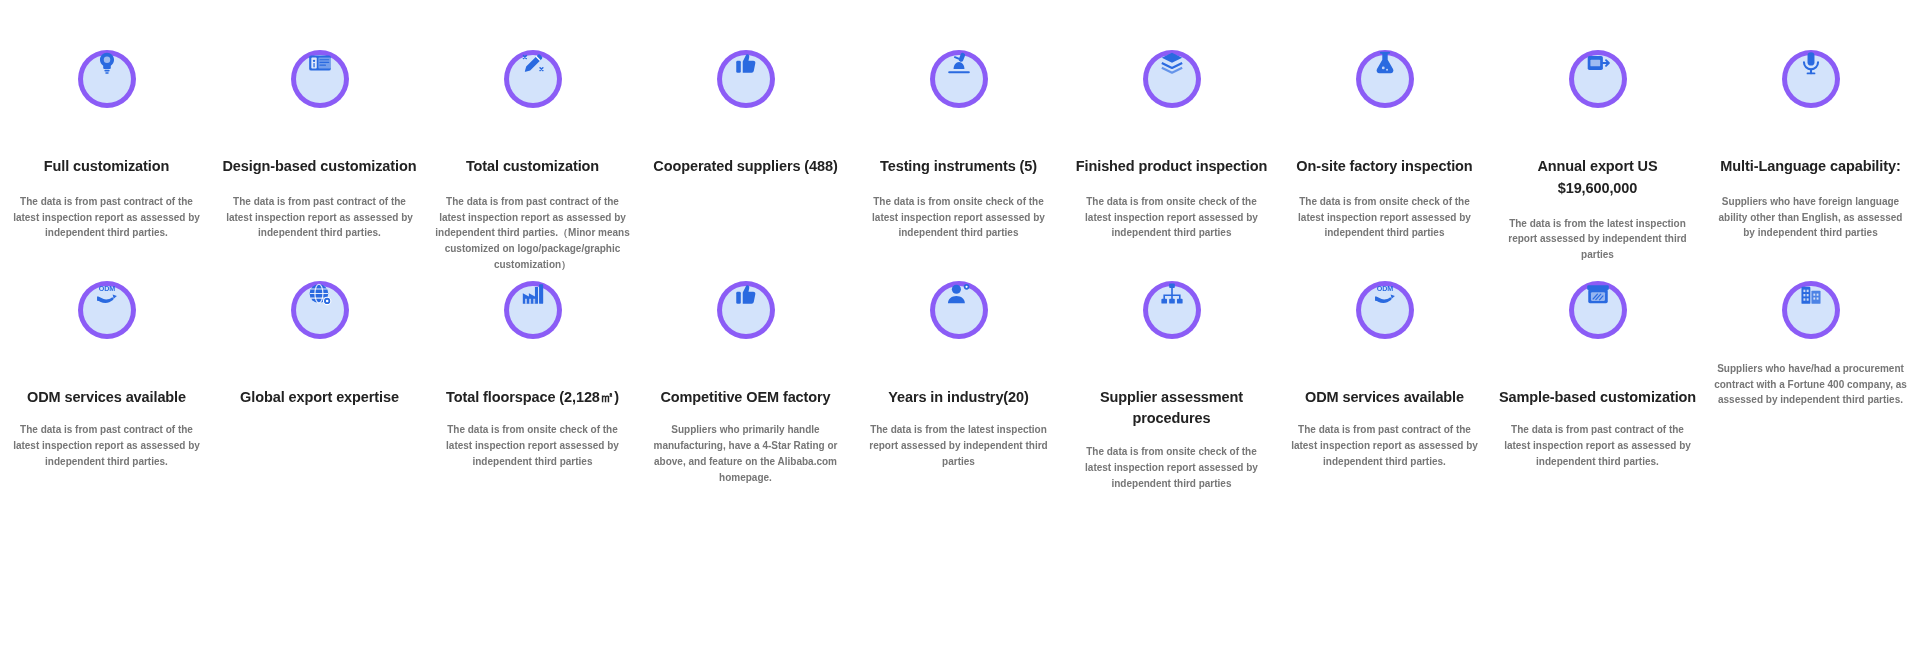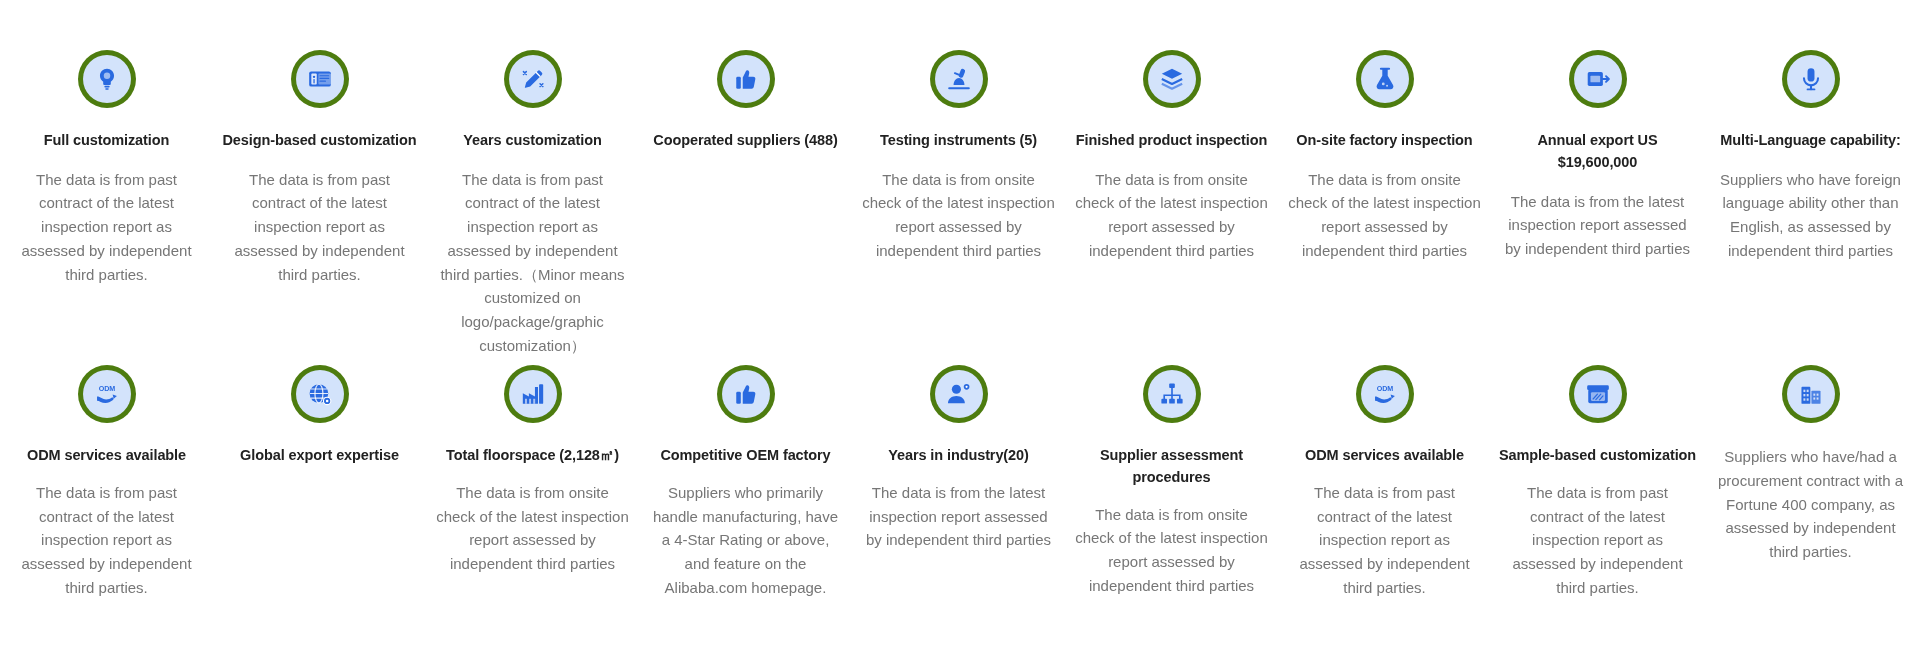--- a/index.html
+++ b/index.html
@@ -31,23 +31,23 @@
     display: flex;
     flex-direction: column;
     align-items: center;
     text-align: center;
     padding: 0 6px;
   }
   .icon-wrap {
     width: 58px;
     height: 58px;
     border-radius: 50%;
-    background: #4d7c0f;
+    background: #8b5cf6;
     display: flex;
-    align-items: center;
+    align-items: flex-start;
     justify-content: center;
     position: relative;
     margin-bottom: 22px;
   }
   .icon-wrap::before {
     content: "";
     position: absolute;
     left: 5px; top: 5px;
     width: 48px; height: 48px;
     border-radius: 50%;
@@ -61,27 +61,28 @@
     display: block;
   }
   .cap-title {
     font-size: 14.5px;
     font-weight: bold;
     color: #222222;
     line-height: 1.5;
     letter-spacing: -0.1px;
     margin-bottom: 16px;
     max-width: 200px;
+    margin-top: 26px;
   }
   .cap-desc {
-    font-size: 15px;
+    font-size: 10px;
     color: #767676;
     line-height: 1.58;
     max-width: 195px;
-    font-weight: normal;
+    font-weight: bold;
   }
   .row-2 .cap-title { margin-bottom: 14px; }
 </style>
 </head>
 <body>
 
 <div class="capability-board">
   <div class="cap-row row-1">
       <div class="cap-card">
         <div class="icon-wrap">
@@ -111,21 +112,21 @@
       </div>
       <div class="cap-card">
         <div class="icon-wrap">
           <svg viewBox="0 0 24 24" fill="none">
             <path d="M4.5 19.5l1.2-4.3L16.4 4.5a1.6 1.6 0 0 1 2.3 0l1.4 1.4a1.6 1.6 0 0 1 0 2.3L9.4 18.9l-4.3 1.2a.5.5 0 0 1-.6-.6z" fill="#2a6ae0"></path>
             <path d="M15 6l3.4 3.4" stroke="#ffffff" stroke-width="1.2" stroke-linecap="round"></path>
             <path d="M3.2 5.2l2.6 2.6M5.8 5.2L3.2 7.8" stroke="#2a6ae0" stroke-width="1.4" stroke-linecap="round"></path>
             <path d="M18.5 16.4l2.6 2.6M21.1 16.4l-2.6 2.6" stroke="#2a6ae0" stroke-width="1.4" stroke-linecap="round"></path>
           </svg>
         </div>
-        <div class="cap-title">Years customization</div>
+        <div class="cap-title">Total customization</div>
         <div class="cap-desc">The data is from past contract of the latest inspection report as assessed by independent third parties.（Minor means customized on logo/package/graphic customization）</div>
       </div>
       <div class="cap-card">
         <div class="icon-wrap">
           <svg viewBox="0 0 24 24" fill="none">
             <path d="M9 21h8.2a2 2 0 0 0 1.96-1.6l1.4-7A2 2 0 0 0 18.6 10H14.3l.7-3.6c.2-1.1-.5-2.2-1.6-2.4a1.3 1.3 0 0 0-1.4.7L9 10.6V21z" fill="#2a6ae0"></path>
             <rect x="3" y="10" width="4.2" height="11" rx="1.2" fill="#2a6ae0"></rect>
           </svg>
         </div>
         <div class="cap-title">Cooperated suppliers (488)</div>

